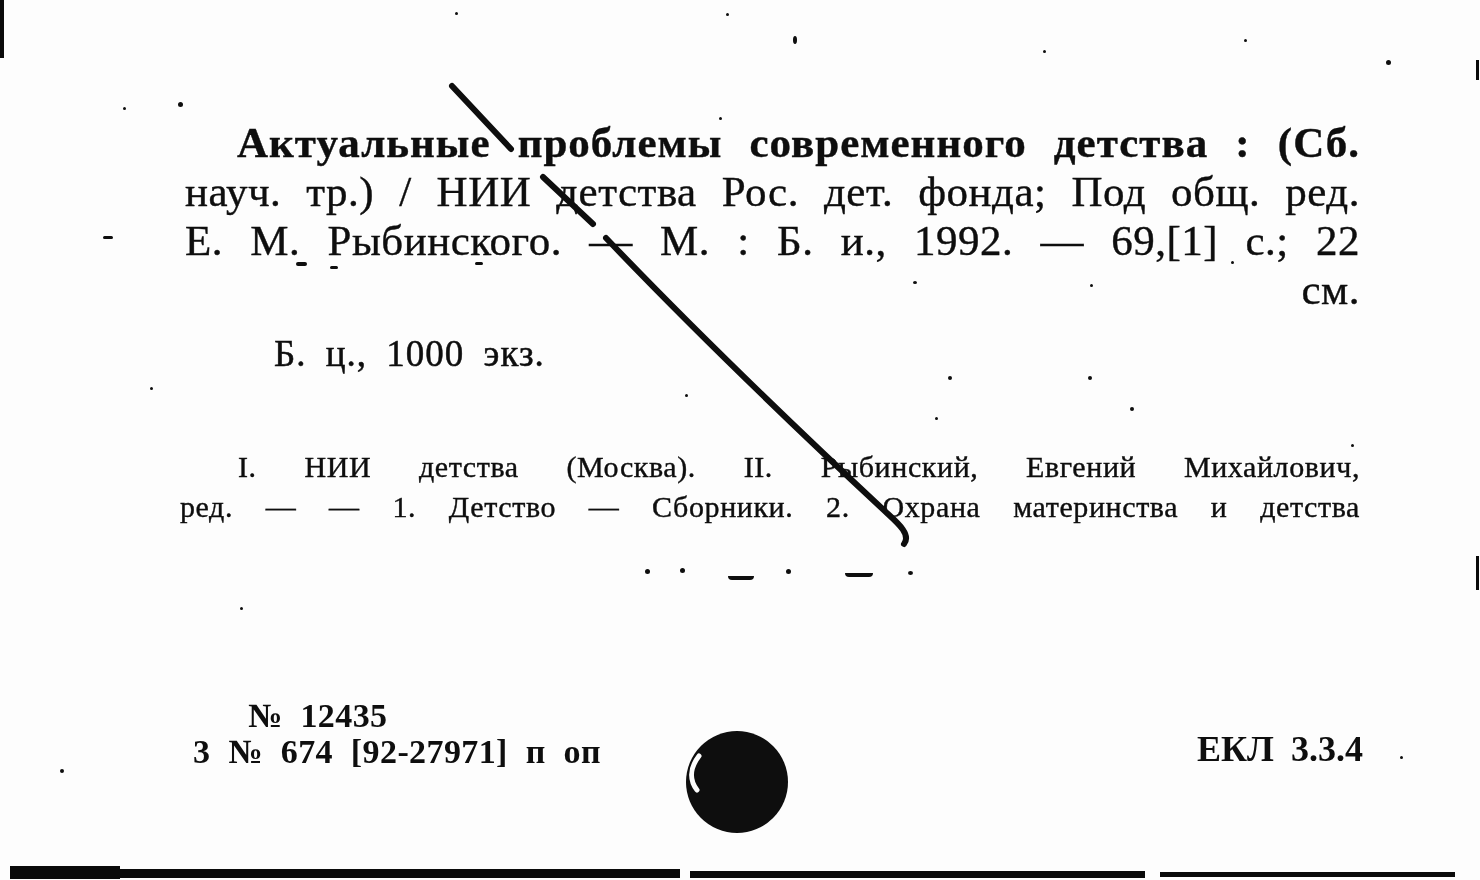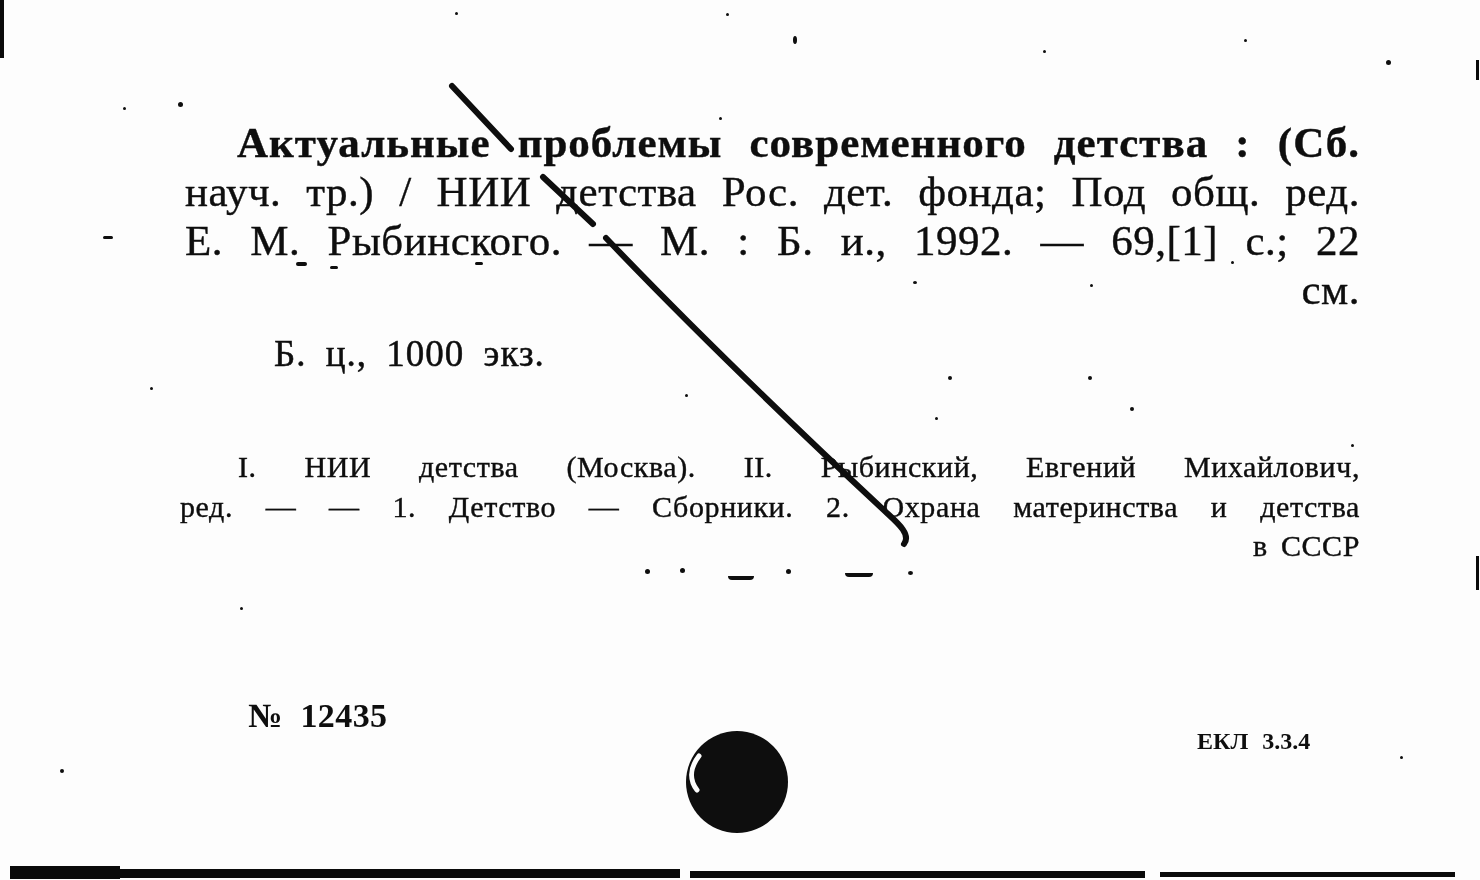--- a/index.html
+++ b/index.html
@@ -39,21 +39,21 @@
   }
   .tracings .l1 { text-indent: 58px; }
 
   .udk {
     left: 806px; top: 656px;
     font-size: 38px; font-weight: bold;
     letter-spacing: 0.4px; word-spacing: 6px;
   }
   .ekl {
     left: 1197px; top: 728px;
-    font-size: 24px; font-weight: bold; word-spacing: 8px;
+    font-size: 36px; font-weight: bold; word-spacing: 8px;
   }
   .acc { font-size: 34px; font-weight: bold; word-spacing: 9px; letter-spacing: 0.4px; }
   .acc1 { left: 248px; top: 697px; }
   .acc2 { left: 193px; top: 733px; }
   .acc3 { left: 245px; top: 768px; }
 
   .marks-svg { left: 0; top: 0; pointer-events: none; }
 
   .speck { position: absolute; background: var(--ink, #0e0e0e); border-radius: 50%; }
   .dash  { position: absolute; background: var(--ink, #0e0e0e); border-radius: 2px; }
@@ -69,26 +69,26 @@
     <div class="line just">науч. тр.) / НИИ детства Рос. дет. фонда; Под общ. ред.</div>
     <div class="line just">Е. М. Рыбинского. — М. : Б. и., 1992. — 69,[1] с.; 22</div>
     <div class="line">см.</div>
   </div>
 
   <div class="abs edition">Б. ц., 1000 экз.</div>
 
   <div class="abs tracings">
     <div class="line just l1">I. НИИ детства (Москва). II. Рыбинский, Евгений Михайлович,</div>
     <div class="line just">ред. — — 1. Детство — Сборники. 2. Охрана материнства и детства</div>
-    <div class="line">в СССР</div>
   </div>
 
   <div class="abs ekl">ЕКЛ 3.3.4</div>
 
   <div class="abs acc acc1">№ 12435</div>
+  <div class="abs acc acc2">3 № 674 [92-27971] п оп</div>
 
   <svg class="abs marks-svg" width="1480" height="880" viewBox="0 0 1480 880">
     <path d="M452 86 L511 149 M543 177 L593 224 M606 238 C690 326 800 432 888 514 C899 524 911 535 904 544" fill="none" style="stroke: var(--ink, #0e0e0e);" stroke-width="6" stroke-linecap="round"></path>
     <circle cx="737" cy="782" r="51" style="fill: var(--ink, #0e0e0e);"></circle>
     <path d="M699 756 C689 769 690 781 697 790" fill="none" style="stroke: var(--paper, #fdfdfd);" stroke-width="5" stroke-linecap="round"></path>
   </svg>
 
   <div class="bar" style="left:0; top:0; width:4px; height:58px;"></div>
   <div class="bar" style="left:10px; top:866px; width:110px; height:13px;"></div>
   <div class="bar" style="left:15px; top:869px; width:665px; height:9px;"></div>

